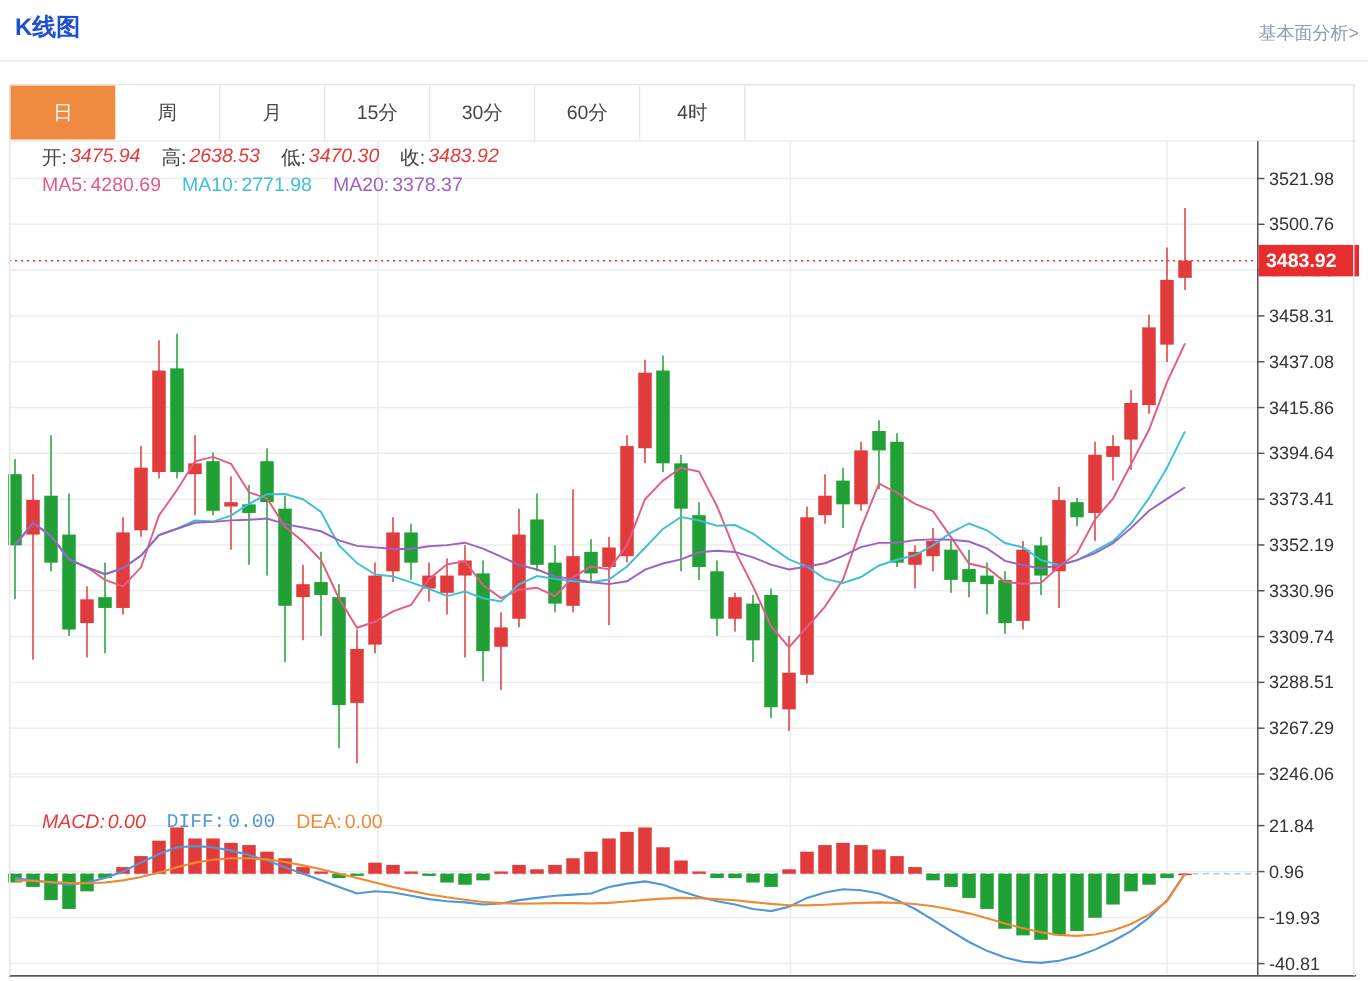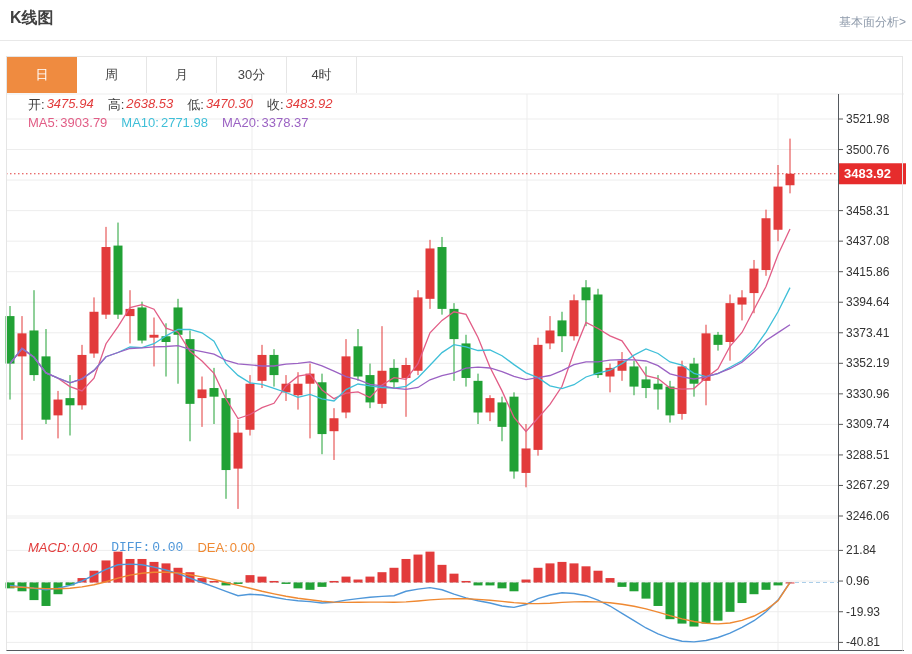--- a/index.html
+++ b/index.html
@@ -1,20 +1,20 @@
 <!DOCTYPE html>
 <html><head>
 <meta charset="utf-8">
 <style>
   html,body{margin:0;padding:0;}
   body{
     width:912px;height:654px;position:relative;overflow:hidden;
     background:#ffffff;font-family:"Liberation Sans",sans-serif;
   }
-  .page-title{position:absolute;left:10px;top:8px;margin:0;font-size:16px;font-weight:bold;color:#404040;}
+  .page-title{position:absolute;left:10px;top:8px;margin:0;font-size:16px;font-weight:bold;color:#1d4ed8;}
   .analysis-link{position:absolute;right:6px;top:14px;font-size:12px;color:#8f9bab;text-decoration:none;cursor:pointer;}
   .top-divider{position:absolute;left:0;top:40px;width:912px;height:1px;background:#e8e8e8;}
   #chart-svg{position:absolute;left:0;top:0;z-index:1;}
   .widget-border{
     position:absolute;left:6px;top:56px;width:897px;height:595px;z-index:2;
     border:1px solid #e5e5e5;border-bottom:1px solid #565a5f;
     pointer-events:none;box-sizing:border-box;background:transparent;
   }
   .tabbar{position:absolute;left:7px;top:57px;height:36px;display:flex;z-index:3;background:#fff;}
   .tab{
@@ -321,21 +321,23 @@
 <div class="widget-border"></div>
 
 <h1 class="page-title">K线图</h1>
 <a class="analysis-link">基本面分析&gt;</a>
 <div class="top-divider"></div>
 
 <div class="tabbar" id="tabbar">
     <div class="tab active">日</div>
     <div class="tab">周</div>
     <div class="tab">月</div>
+    <div class="tab">15分</div>
     <div class="tab">30分</div>
+    <div class="tab">60分</div>
     <div class="tab">4时</div>
   </div>
 
 <div class="lg" style="left:28px;top:96px;">
   <span class="pair">
       <span class="k">开:</span>
       <span class="red-t">3475.94</span>
     </span>
   <span class="pair">
       <span class="k">高:</span>
@@ -347,21 +349,21 @@
     </span>
   <span class="pair">
       <span class="k">收:</span>
       <span class="red-t">3483.92</span>
     </span>
 </div>
 
 <div class="lg" style="left:28px;top:115px;">
   <span class="pair">
       <span class="ma5-t">MA5:</span>
-      <span class="ma5-t">3903.79</span>
+      <span class="ma5-t">4280.69</span>
     </span>
   <span class="pair">
       <span class="ma10-t">MA10:</span>
       <span class="ma10-t">2771.98</span>
     </span>
   <span class="pair">
       <span class="ma20-t">MA20:</span>
       <span class="ma20-t">3378.37</span>
     </span>
 </div>

